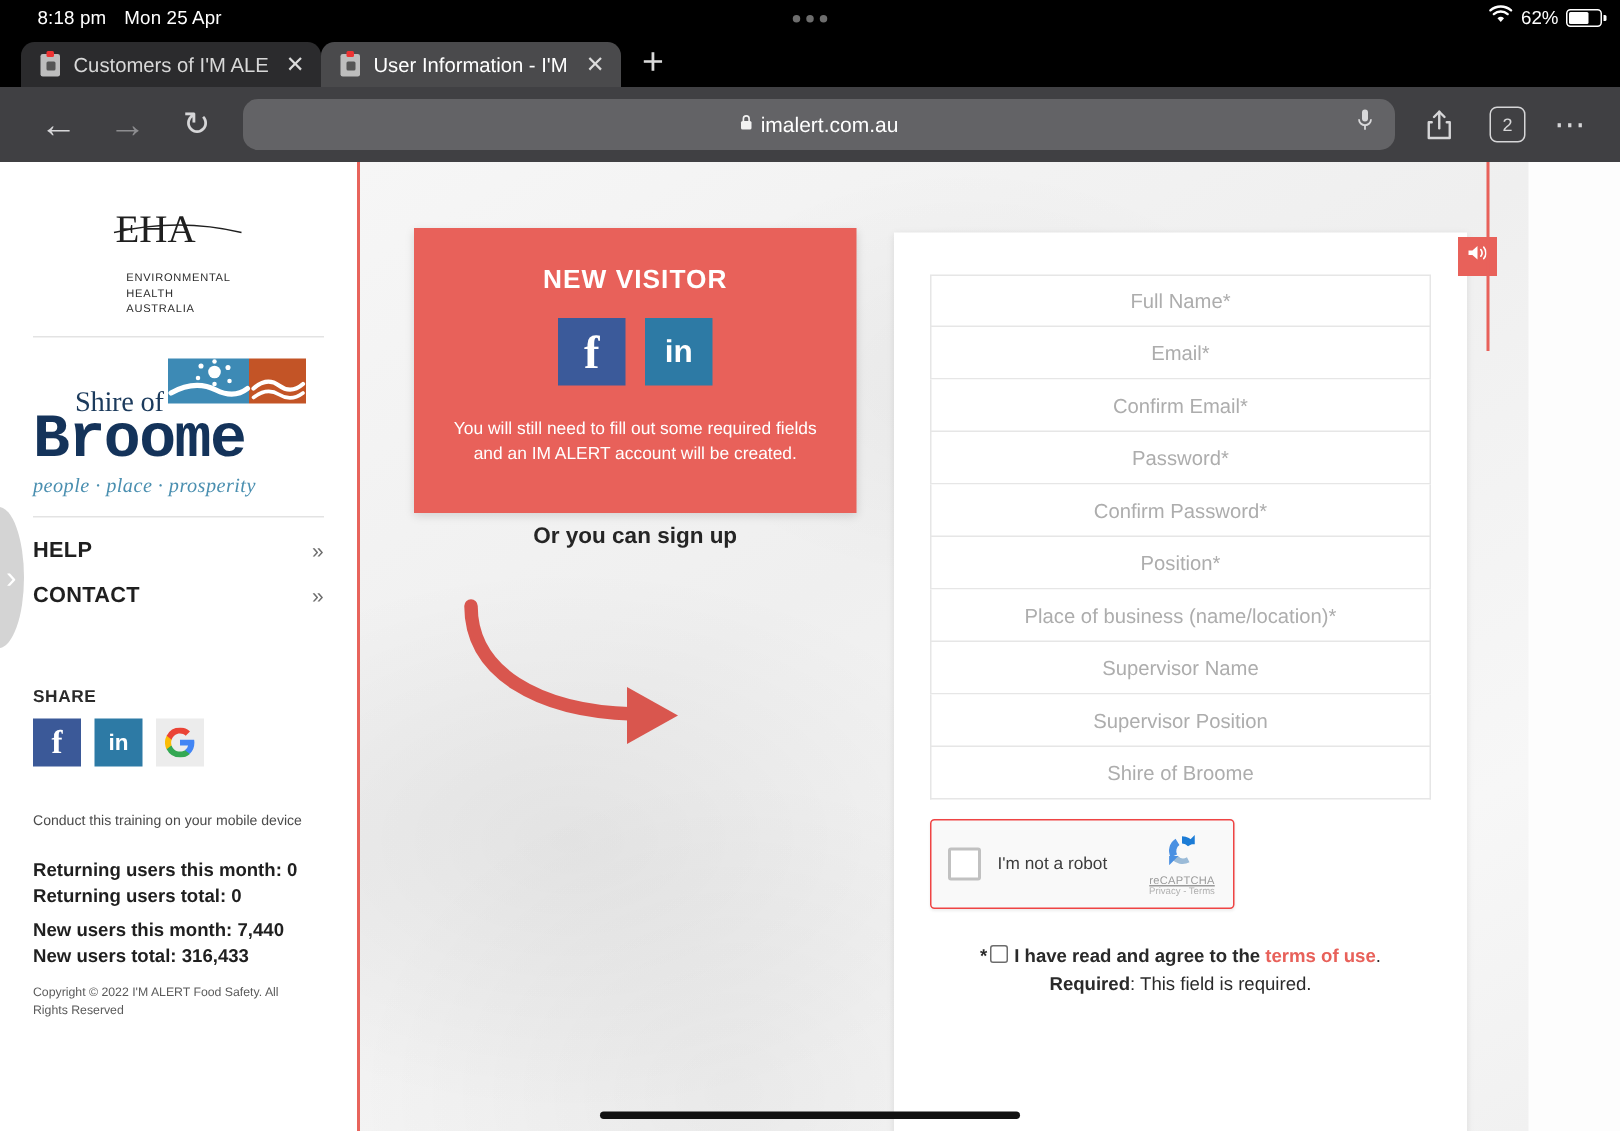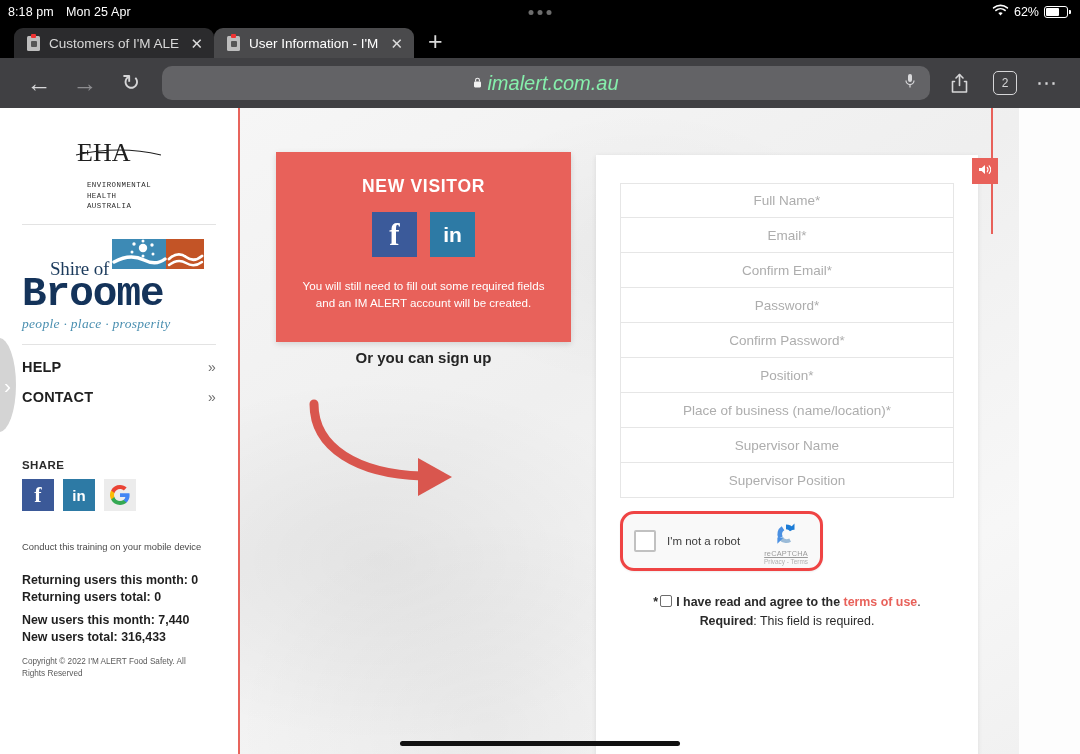--- a/index.html
+++ b/index.html
@@ -10,21 +10,21 @@
     background: #000;
   }
   #root { position: relative; width: 1080px; height: 754px; }
 
   
   .statusbar {
     position: absolute; top: 0; left: 0; width: 1080px; height: 24px;
     background: #000; color: #fff;
     display: flex; align-items: center;
   }
-  .sb-time { font-size: 12.5px; margin-left: 8px; letter-spacing: .1px; }
+  .sb-time { font-size: 12.5px; margin-left: 25px; letter-spacing: .1px; }
   .sb-date { font-size: 12.5px; margin-left: 12px; letter-spacing: .1px; }
   .sb-dots { position:absolute; left:50%; transform:translateX(-50%); display:flex; gap:4px; }
   .sb-dots i { width:5px; height:5px; border-radius:50%; background:#6d6d6d; display:block; }
   .sb-right { position: absolute; right: 12px; display: flex; align-items: center; gap: 5px; }
   .sb-batt-pct { font-size: 12.5px; }
   .sb-batt {
     width: 24px; height: 12px; border: 1.4px solid #fff; border-radius: 3px;
     position: relative; display: inline-block;
   }
   .sb-batt::after {
@@ -71,21 +71,21 @@
   }
   .tb-icon { color: #d6d6d8; display: flex; align-items: center; justify-content: center; }
   .nav-back { font-size: 25px; width: 46px; }
   .nav-fwd  { font-size: 25px; width: 46px; color: #8d8d90; }
   .nav-reload { font-size: 22px; width: 46px; }
   .urlbar {
     flex: 1; height: 34px; background: #636366; border-radius: 10px;
     display: flex; align-items: center; justify-content: center; position: relative;
     margin: 0 8px;
   }
-  .urlbar .urltext { color: #86efac; font-size: 20px; font-style: italic; }
+  .urlbar .urltext { color: #ffffff; font-size: 14px; }
   .urlbar .lock { font-size: 11px; color: #f2f2f2; margin-right: 5px; }
   .urlbar .mic { position: absolute; right: 14px; color: #d9d9db; font-size: 16px; }
   .tb-share { width: 42px; font-size: 20px; }
   .tb-tabs {
     width: 24px; height: 24px; border: 1.8px solid #d6d6d8; border-radius: 5px;
     display: flex; align-items: center; justify-content: center;
     font-size: 12px; color: #d6d6d8; margin: 0 13px;
   }
   .tb-more { width: 34px; font-size: 21px; letter-spacing: 1px; }
 
@@ -97,21 +97,21 @@
 
   
   .sidebar {
     position: absolute; left: 0; top: 0; width: 238px; height: 646px;
     background: #ffffff; padding: 22px 20px 0 20px;
   }
   .eha-logo { display: flex; align-items: center; gap: 10px; padding: 6px 6px 12px 6px; flex-direction: column; }
   .eha-mark { position: relative; width: 88px; height: 34px; flex: 0 0 auto; }
   .eha-mark svg { display: block; }
   .eha-words {
-    font-family: Liberation Mono, monospace; font-size: 7.4px; line-height: 1.42;
+    font-family: Liberation Sans, sans-serif; font-size: 7.4px; line-height: 1.42;
     color: #2b2b2b; letter-spacing: .5px;
   }
   .divider { height: 1px; background: #e3e3e3; margin: 0 2px; }
 
   .broome { padding: 12px 2px 12px 2px; }
   .broome-top { display: flex; align-items: flex-end; gap: 3px; }
   .broome-shireof {
     font-family: "Liberation Serif", serif; font-size: 19px; color: #1b3a5c;
     margin-bottom: 1px; margin-left: 28px; letter-spacing: -.2px;
   }
@@ -199,21 +199,21 @@
   }
   .field {
     height: 35px; border: 1px solid #e6e6e6; border-top: none;
     display: flex; align-items: center; justify-content: center;
     font-size: 13.5px; color: #adadad; background: #fff;
   }
   .field:first-child { border-top: 1px solid #e6e6e6; }
 
   .recaptcha {
     margin-top: 13px; width: 203px; height: 60px;
-    background: #f9f9f9; border: 3px solid #ef4444; border-radius: 14px;
+    background: #f9f9f9; border: 1px solid #ef4444; border-radius: 3px;
     box-shadow: 0 1px 2px rgba(0,0,0,.07);
     display: flex; align-items: center; padding: 16px 11px; position: relative;
   }
   .rc-box { width: 22px; height: 22px; background:#fff; border:2px solid #c1c1c1; border-radius:2px; flex:0 0 auto; }
   .rc-label { font-size: 11.5px; color: #3c3c3c; margin-left: 11px; }
   .rc-brand { position: absolute; right: 8px; top: 6px; width: 52px; text-align: center; }
   .rc-brand .rcname { font-size: 7.4px; color: #9a9a9a; letter-spacing: .2px; margin-top: 1px; text-decoration: underline; }
   .rc-brand .rcterms { font-size: 6.4px; color: #b0b0b0; }
 
   .terms {
@@ -444,20 +444,21 @@
       <div class="formcard">
         <div class="field">Full Name*</div>
         <div class="field">Email*</div>
         <div class="field">Confirm Email*</div>
         <div class="field">Password*</div>
         <div class="field">Confirm Password*</div>
         <div class="field">Position*</div>
         <div class="field">Place of business (name/location)*</div>
         <div class="field">Supervisor Name</div>
         <div class="field">Supervisor Position</div>
+        <div class="field">Shire of Broome</div>
 
         <div class="recaptcha">
           <span class="rc-box"></span>
           <span class="rc-label">I'm not a robot</span>
           <span class="rc-brand">
             <svg width="28" height="28" viewBox="0 0 28 28" style="display:block;margin:0 auto">
               <path d="M14 4.5a9.5 9.5 0 0 1 8 4.4l-4 2.3A5 5 0 0 0 14 9.3z" fill="#1c7cd6"></path>
               <path d="M6.4 18.5A9.5 9.5 0 0 1 9.7 6.2l2.6 4.1a5 5 0 0 0-1.6 6.3z" fill="#4a90e2"></path>
               <path d="M19 21.8a9.5 9.5 0 0 1-12.2-2.6l4.3-1.7a5 5 0 0 0 6.2 1z" fill="#9bbbd8"></path>
               <path d="M22.5 3.6v6.2h-6.2z" fill="#1c7cd6"></path>

